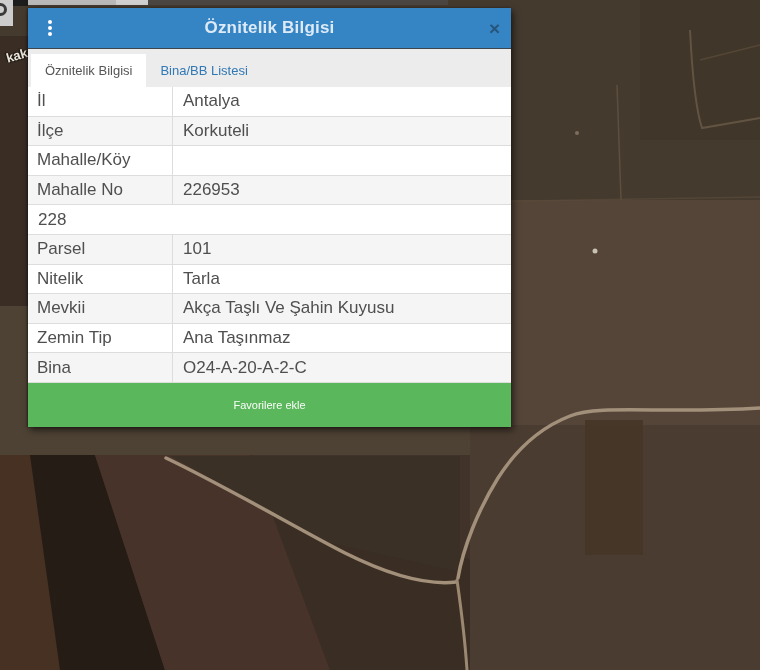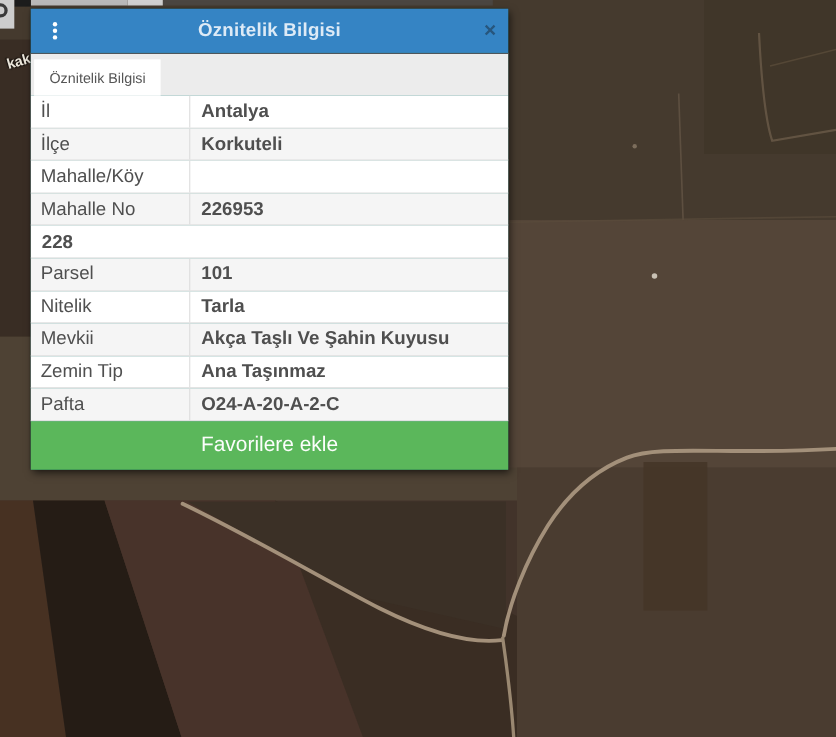--- a/index.html
+++ b/index.html
@@ -13,43 +13,43 @@
   
   .top-strip{position:absolute;top:0;height:5px;}
   .strip-dark{left:148px;width:300px;background:#4b4641;}
   .strip-gray{left:28px;width:88px;background:#b9b9b9;}
   .strip-gray2{left:116px;width:32px;background:#d0d0d0;}
   .strip-black{left:13px;width:15px;height:6px;background:#1c1c1c;}
   .toolbar-icon-box{position:absolute;left:0;top:0;width:13px;height:26px;background:#cdcdcd;overflow:hidden;}
   .toolbar-icon-box .ring{position:absolute;left:-6px;top:3px;width:13px;height:13px;border:3px solid #3a3a3a;border-radius:50%;}
 
   
-  .dialog{position:absolute;left:28px;top:8px;width:434px;background:#0f766e;
+  .dialog{position:absolute;left:28px;top:8px;width:483px;background:#86efac;
           box-shadow:2px 3px 7px rgba(0,0,0,.6), -1px 0 2px rgba(0,0,0,.35);}
   .dialog-header{position:relative;height:40px;background:#3584c4;display:flex;align-items:center;justify-content:center;}
   .dialog-title{color:#ddeaf6;font-size:17px;font-weight:700;letter-spacing:.2px;}
   .kebab{position:absolute;left:17px;top:50%;transform:translateY(-50%);display:flex;flex-direction:column;gap:2px;cursor:pointer;padding:3px;}
   .kebab i{width:4px;height:4px;border-radius:50%;background:#fff;display:block;}
   .close-x{position:absolute;right:11px;top:50%;transform:translateY(-50%);color:#27567d;font-size:19px;font-weight:700;line-height:1;cursor:pointer;}
 
   
   .tabs{height:39px;background:#ececec;border-top:1px solid #3d464d;display:flex;align-items:flex-end;padding-left:3px;}
   .tab{height:33px;display:flex;align-items:center;padding:0 14px;font-size:13px;cursor:pointer;}
   .tab.active{background:#fff;color:#555;}
   .tab.inactive{color:#3178b5;}
 
   
   .attr-table{width:100%;}
   .row{display:flex;align-items:center;height:29.6px;border-bottom:1px solid #ddd;font-size:17px;color:#4f4f4f;background:#fff;}
   .row:nth-child(even){background:#f5f5f5;}
   .cell-label{width:145px;padding-left:9px;border-right:1px solid #ddd;align-self:stretch;display:flex;align-items:center;}
-  .cell-value{padding-left:10px;flex:1;font-weight:bold;}
+  .cell-value{padding-left:10px;flex:1;}
 
   
-  .fav-btn{height:44px;width:100%;background:#5bb75b;border:none;color:#fbfdfb;font-size:19px;
+  .fav-btn{height:44px;width:100%;background:#5bb75b;border:none;color:#fbfdfb;font-size:11px;
            display:flex;align-items:center;justify-content:center;cursor:pointer;}
 
   
   .street-label{position:absolute;left:6px;top:48px;color:#ebe6db;font-size:13px;font-weight:700;
                 transform:rotate(-16deg);text-shadow:1px 1px 1px #1a1410, -1px -1px 1px #1a1410;}
 </style>
 </head>
 <body>
 
 <div id="stage">
@@ -108,20 +108,21 @@
           <i></i>
           <i></i>
           <i></i>
         </span>
       <span class="dialog-title">Öznitelik Bilgisi</span>
       <span class="close-x">×</span>
     </div>
 
     <div class="tabs">
       <div class="tab active">Öznitelik Bilgisi</div>
+      <div class="tab inactive">Bina/BB Listesi</div>
     </div>
 
     <div class="attr-table">
       <div class="row">
         <div class="cell-label">İl</div>
         <div class="cell-value">Antalya</div>
       </div>
       <div class="row">
         <div class="cell-label">İlçe</div>
         <div class="cell-value">Korkuteli</div>
@@ -146,21 +147,21 @@
       </div>
       <div class="row">
         <div class="cell-label">Mevkii</div>
         <div class="cell-value">Akça Taşlı Ve Şahin Kuyusu</div>
       </div>
       <div class="row">
         <div class="cell-label">Zemin Tip</div>
         <div class="cell-value">Ana Taşınmaz</div>
       </div>
       <div class="row">
-        <div class="cell-label">Pafta</div>
+        <div class="cell-label">Bina</div>
         <div class="cell-value">O24-A-20-A-2-C</div>
       </div>
     </div>
 
     <button class="fav-btn">Favorilere ekle</button>
   </div>
 
 </div>
 
 </body></html>

